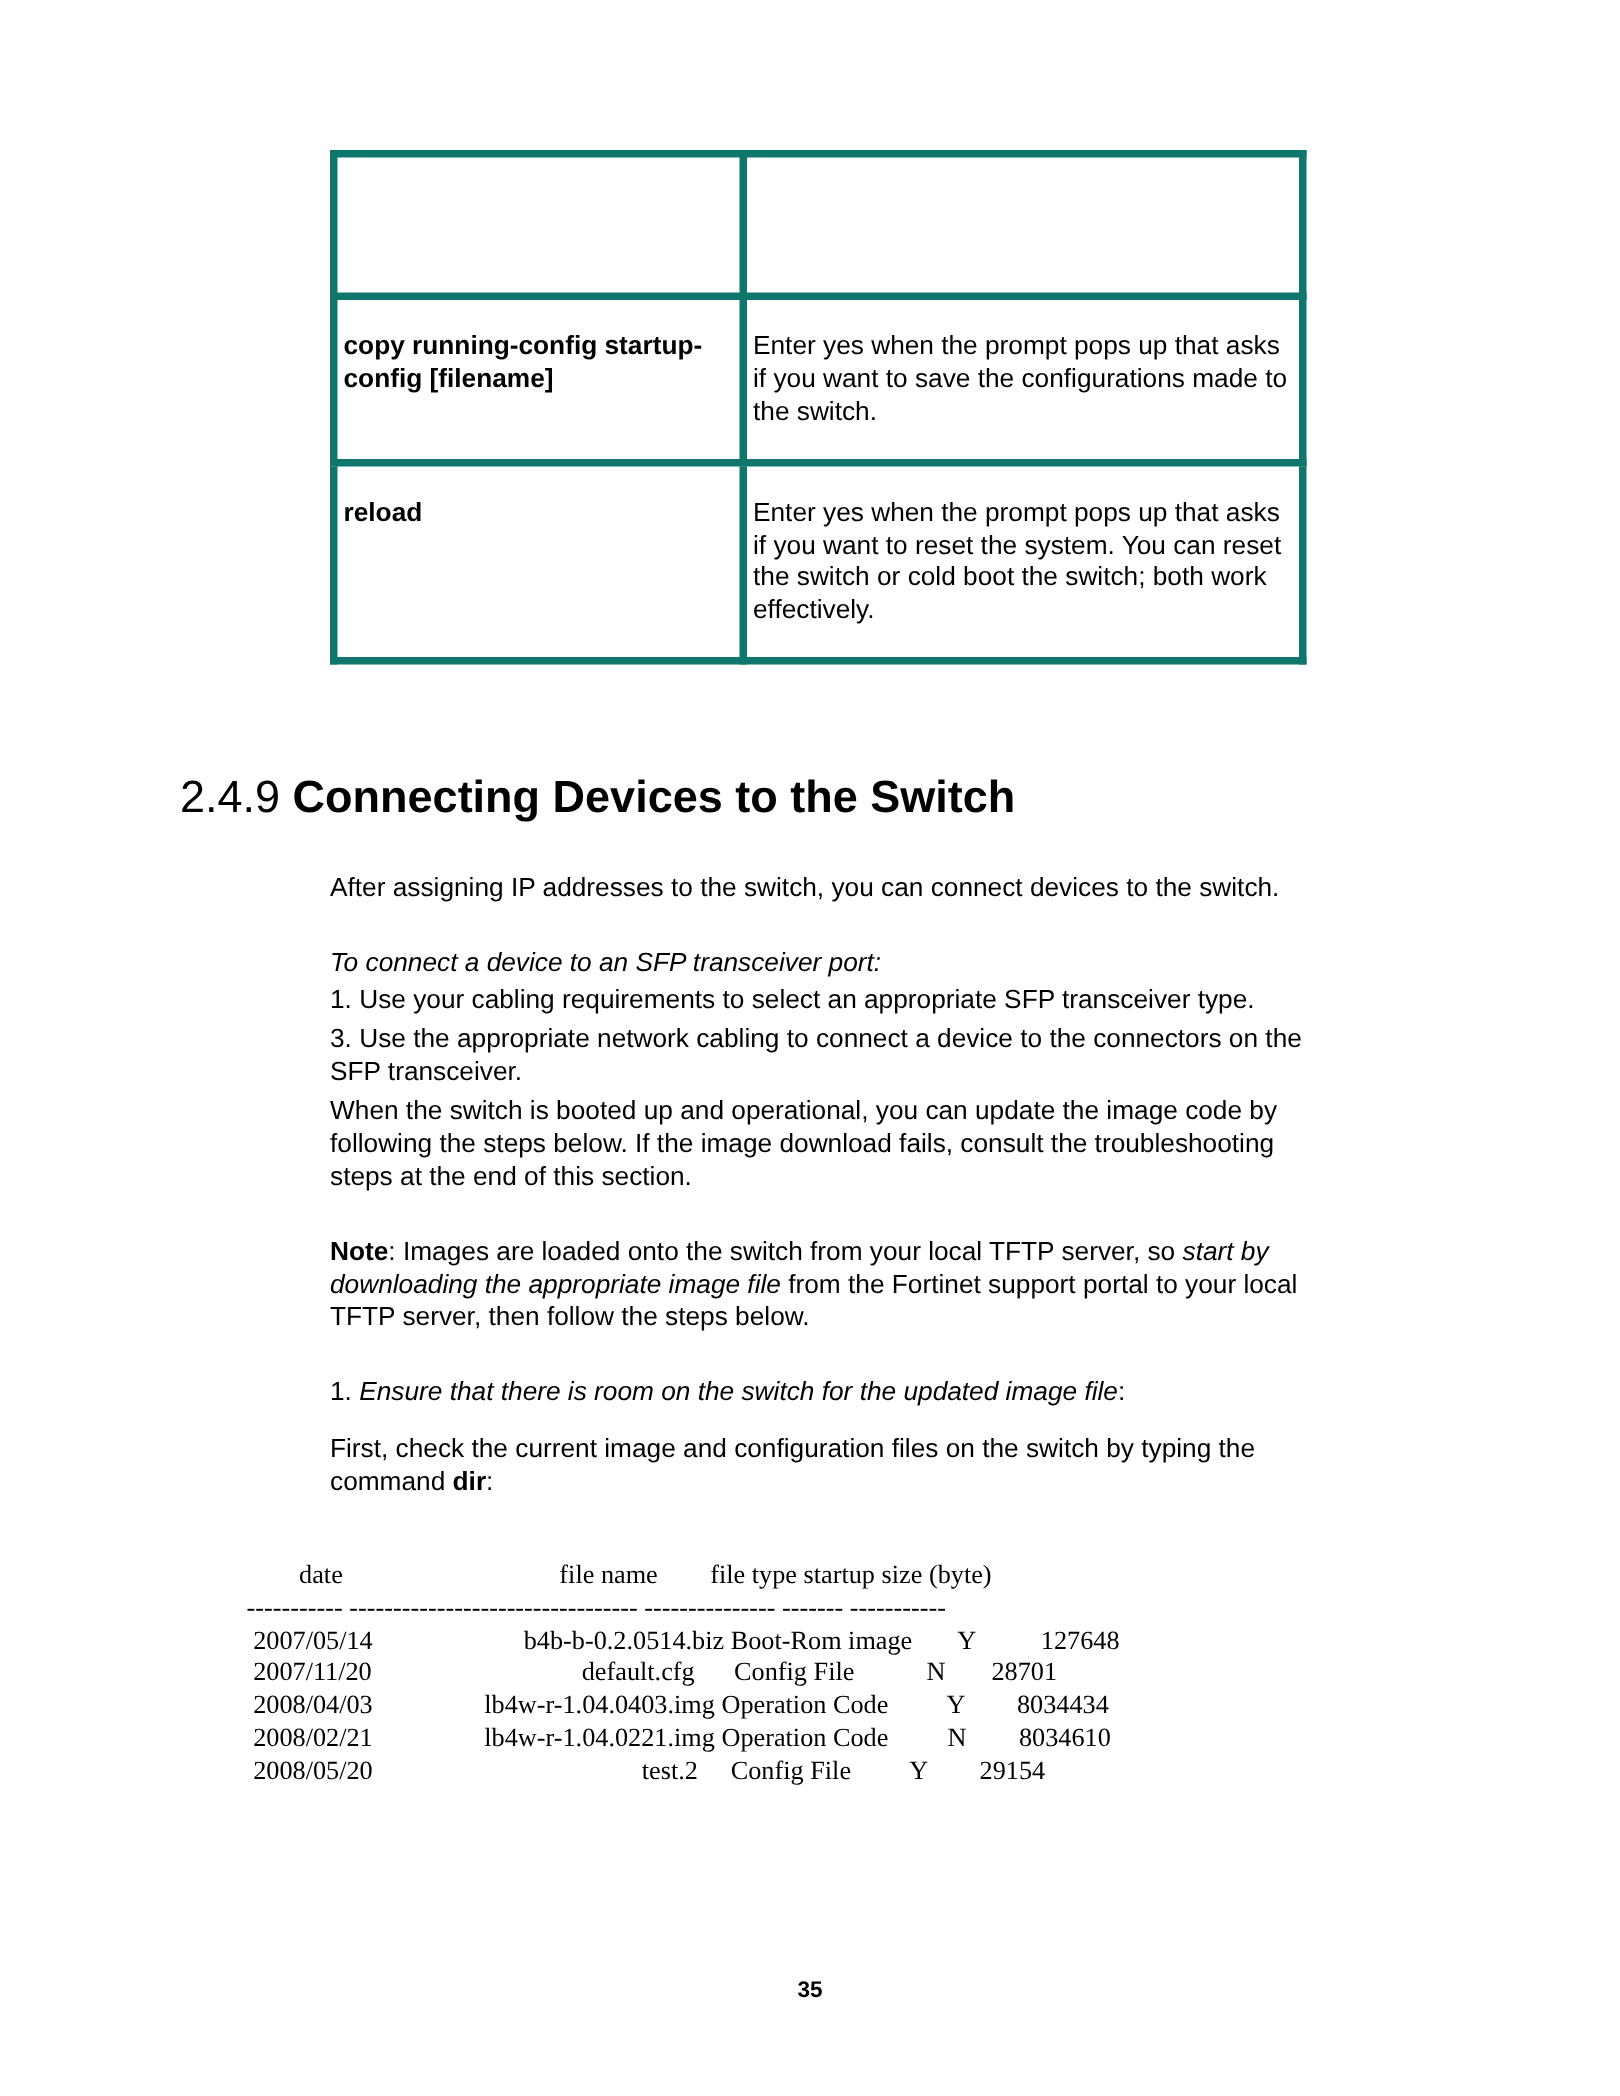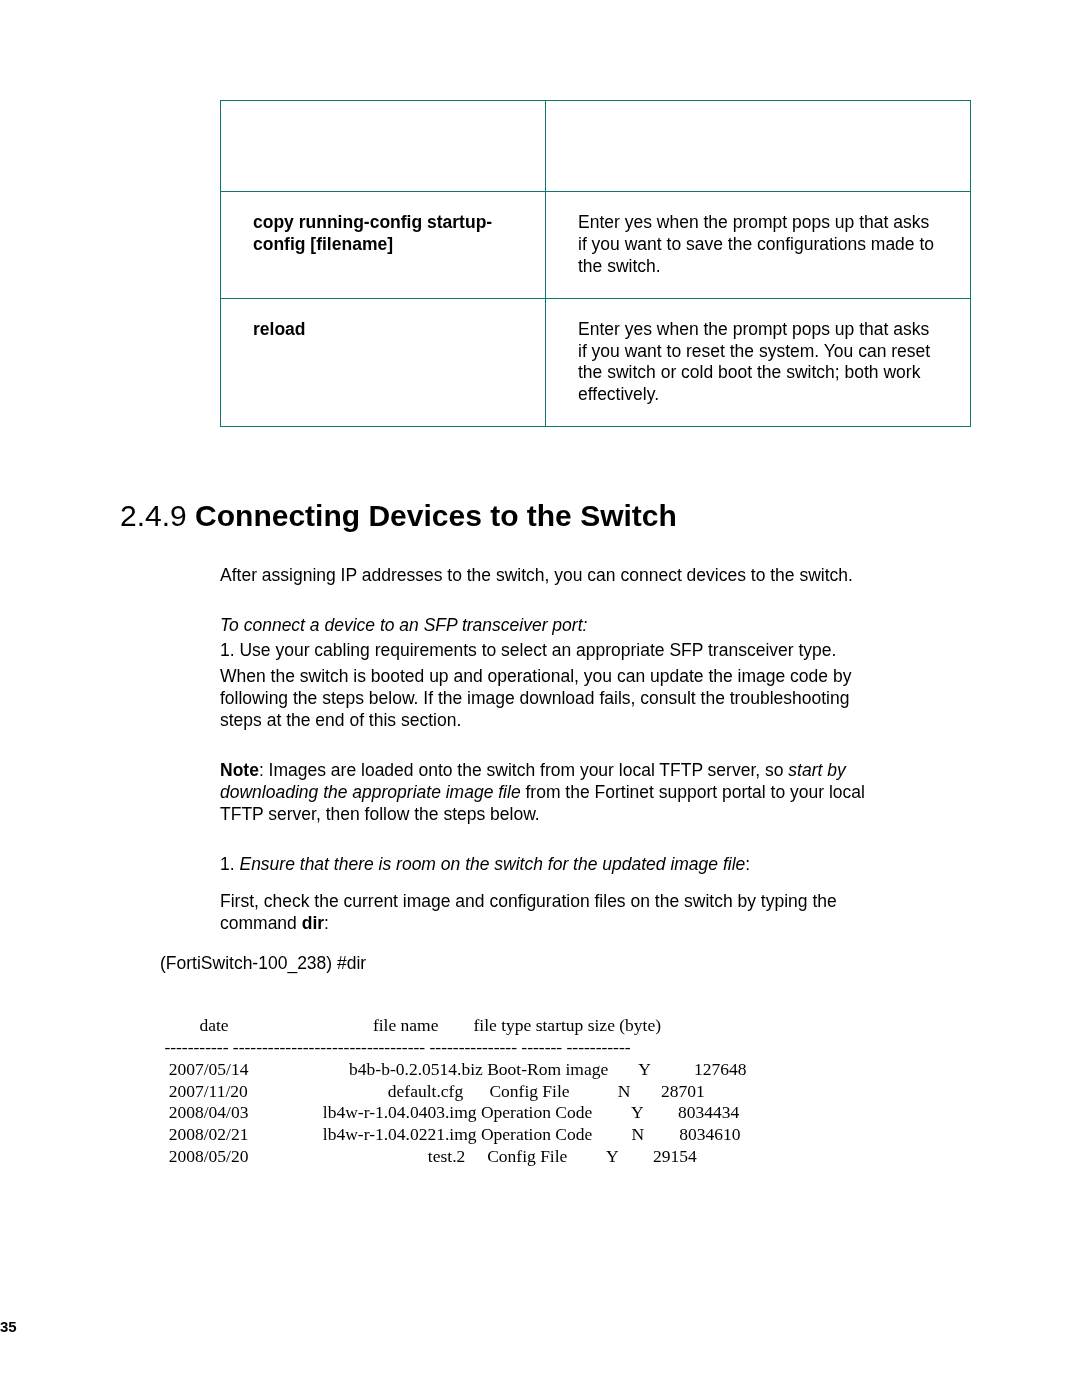--- a/index.html
+++ b/index.html
@@ -18,22 +18,22 @@
     font-size: 17.5px;
     line-height: 1.25;
   }
   table.cmd {
     border-collapse: collapse;
     width: 640px;
     margin-left: 100px;
     table-layout: fixed;
   }
   table.cmd td {
-    border: 1px solid #0f766e;
-    padding: 20px 32px;
+    border: 5px solid #0f766e;
+    padding: 20px 4px;
     vertical-align: top;
   }
   table.cmd td.left { width: 260px; font-weight: bold; }
   table.cmd td.right { width: 360px; font-weight: normal; }
   .empty-row td { height: 50px; padding: 0; }
   h2 {
     font-size: 30px;
     font-weight: bold;
     margin: 70px 0 30px 0;
   }
@@ -50,20 +50,21 @@
   .dir-prompt { margin: 18px 0 0 40px; }
   .dir-table {
     margin: 18px 0 0 40px;
     font-family: Liberation Serif, serif;
     white-space: pre;
   }
   .page-num {
     position: absolute;
     bottom: 60px;
     left: 0; right: 0;
+    text-align: center;
     font-weight: bold;
     font-size: 15px;
   }
 </style>
 </head>
 <body>
 
 <div class="page">
 
   <table class="cmd">
@@ -86,40 +87,40 @@
   <h2>
     <span class="num">2.4.9</span>
     <span class="bold">Connecting Devices to the Switch</span>
   </h2>
 
   <div class="body-block">
     <p>After assigning IP addresses to the switch, you can connect devices to the switch.</p>
     <div class="spacer"></div>
     <p class="bold-italic">To connect a device to an SFP transceiver port:</p>
     <p>1. Use your cabling requirements to select an appropriate SFP transceiver type.</p>
+    <p>3. Use the appropriate network cabling to connect a device to the connectors on the SFP transceiver.</p>
   </div>
 
 
   <div class="body-block">
     <p>When the switch is booted up and operational, you can update the image code by following the steps below.   If the image download fails, consult the troubleshooting steps at the end of this section.</p>
     <div class="spacer"></div>
     <p>
       <span class="bold">Note</span><span>:   Images are loaded onto the switch from your local TFTP server, so </span><span class="italic">start by downloading the appropriate image file</span><span> from the Fortinet support portal to your local TFTP server, then follow the steps below.</span>
     </p>
     <div class="spacer"></div>
     <p>
       <span>1. </span><span class="bold-italic">Ensure that there is room on the switch for the updated image file</span><span>:</span>
     </p>
     <div style="height:12px;"></div>
     <p>
       <span>First, check the current image and configuration files on the switch by typing the command </span><span class="bold">dir</span><span>:</span>
     </p>
   </div>
 
-  <div class="dir-prompt">(FortiSwitch-100_238) #dir</div>
 
   <div class="dir-table">
 <span>         date                                 file name        file type startup size (byte)</span>
 <span> ----------- --------------------------------- --------------- ------- -----------</span>
 <span>  2007/05/14                       b4b-b-0.2.0514.biz Boot-Rom image       Y          127648</span>
 <span>  2007/11/20                                default.cfg      Config File           N       28701</span>
 <span>  2008/04/03                 lb4w-r-1.04.0403.img Operation Code         Y        8034434</span>
 <span>  2008/02/21                 lb4w-r-1.04.0221.img Operation Code         N        8034610</span>
 <span>  2008/05/20                                         test.2     Config File         Y        29154</span></div>
 

